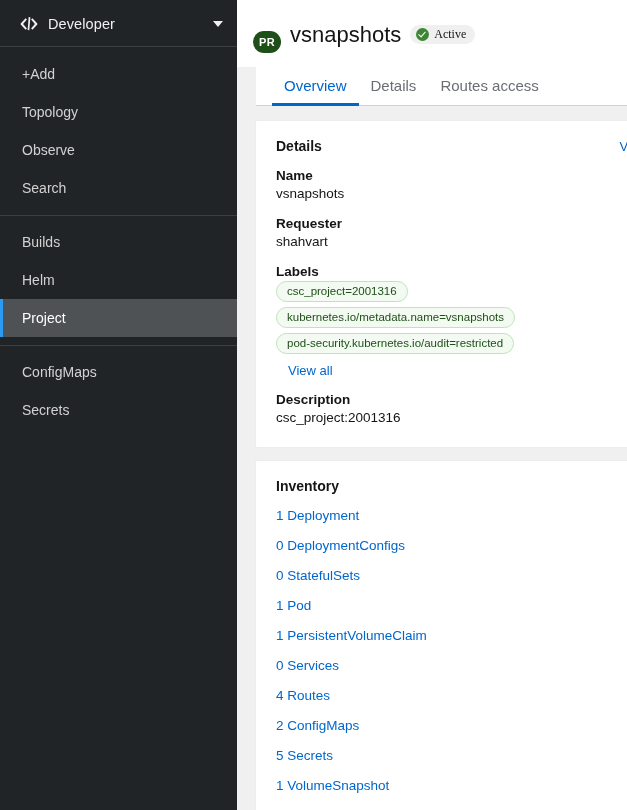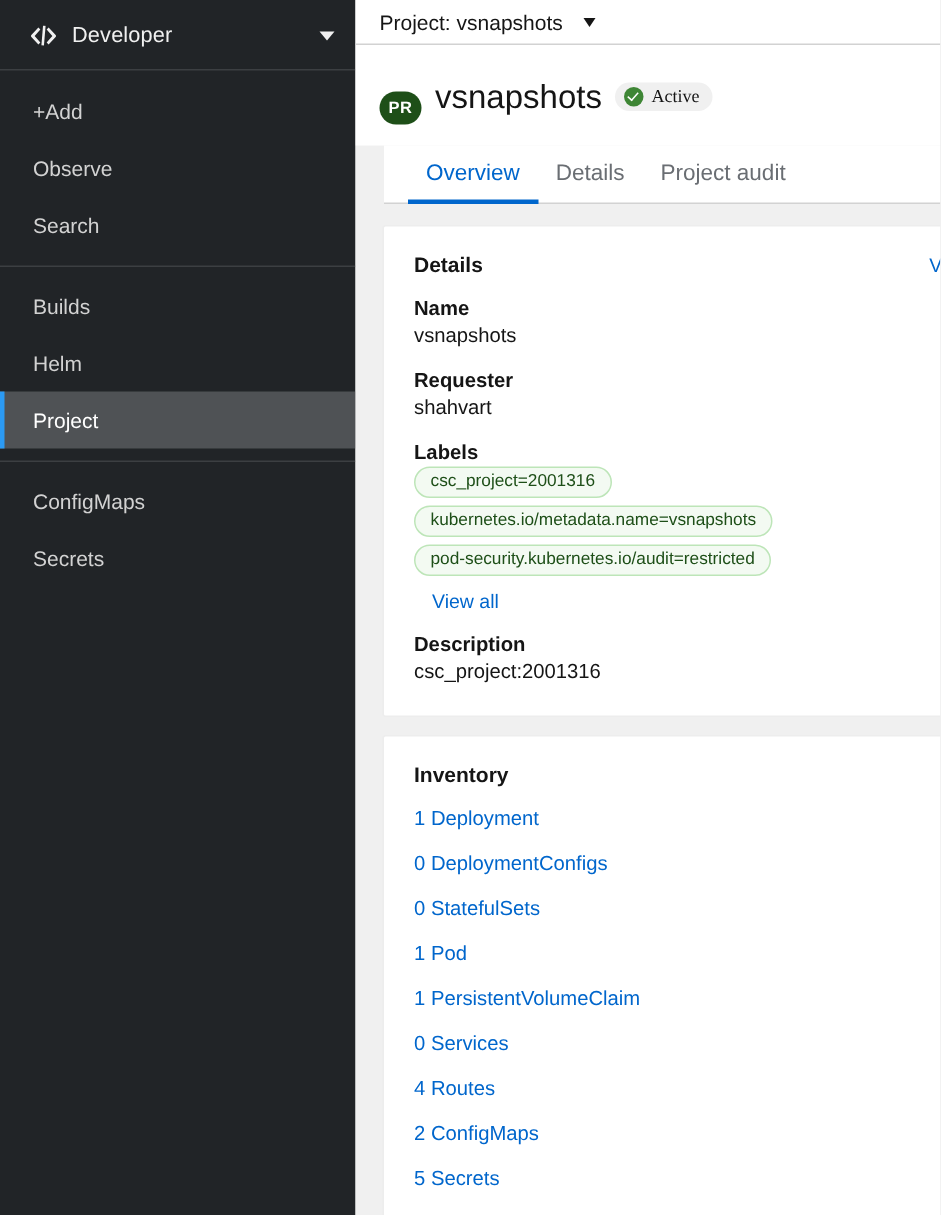--- a/index.html
+++ b/index.html
@@ -328,61 +328,56 @@
           <path d="M12.4 1.3 17.1 6.3a1 1 0 0 1 0 1.4l-4.7 5-1.3-1.3L14.9 7l-3.8-4.4z" fill="#f0f0f0"></path>
           <path d="M10.4 0.2 8.7 0 7.6 13.1l1.7 0.2z" fill="#f0f0f0"></path>
         </svg>
       </span>
       <span class="persp-label">Developer</span>
       <span class="caret-down"></span>
     </div>
 
     <div class="nav-group">
       <a class="nav-item">+Add</a>
+      <a class="nav-item">Topology</a>
       <a class="nav-item">Observe</a>
       <a class="nav-item">Search</a>
     </div>
 
     <div class="nav-group">
       <a class="nav-item">Builds</a>
       <a class="nav-item">Helm</a>
       <a class="nav-item active">Project</a>
     </div>
 
     <div class="nav-group">
       <a class="nav-item">ConfigMaps</a>
       <a class="nav-item">Secrets</a>
     </div>
 
   </nav>
 
   <div class="main">
 
-    <div class="project-bar">
-      <div class="project-selector">
-        <span>Project: vsnapshots</span>
-        <span class="caret-sm"></span>
-      </div>
-    </div>
 
     <div class="page-header">
       <div class="title-row">
         <span class="resource-badge">PR</span>
         <h1 class="page-title">vsnapshots</h1>
         <span class="status-pill">
           <span class="check-circle"></span>
           <span>Active</span>
         </span>
       </div>
     </div>
 
     <div class="tabs">
       <button class="tab active">Overview</button>
       <button class="tab">Details</button>
-      <button class="tab">Project audit</button>
+      <button class="tab">Routes access</button>
     </div>
 
     <div class="content">
 
       <section class="card">
         <div class="card-head">
           <span class="card-title">Details</span>
           <a class="view-all">View all</a>
         </div>
 

